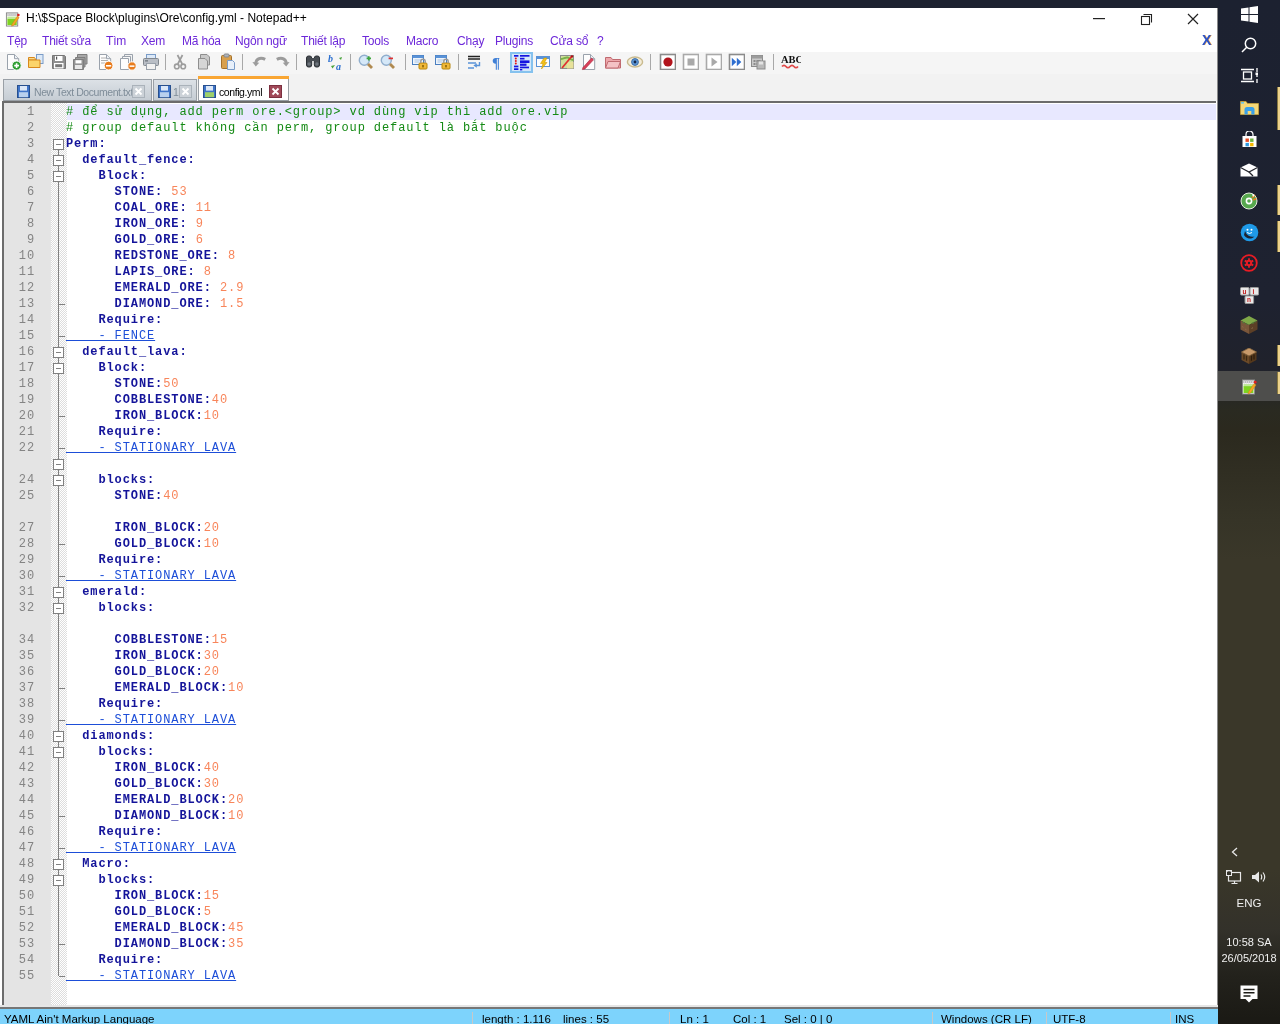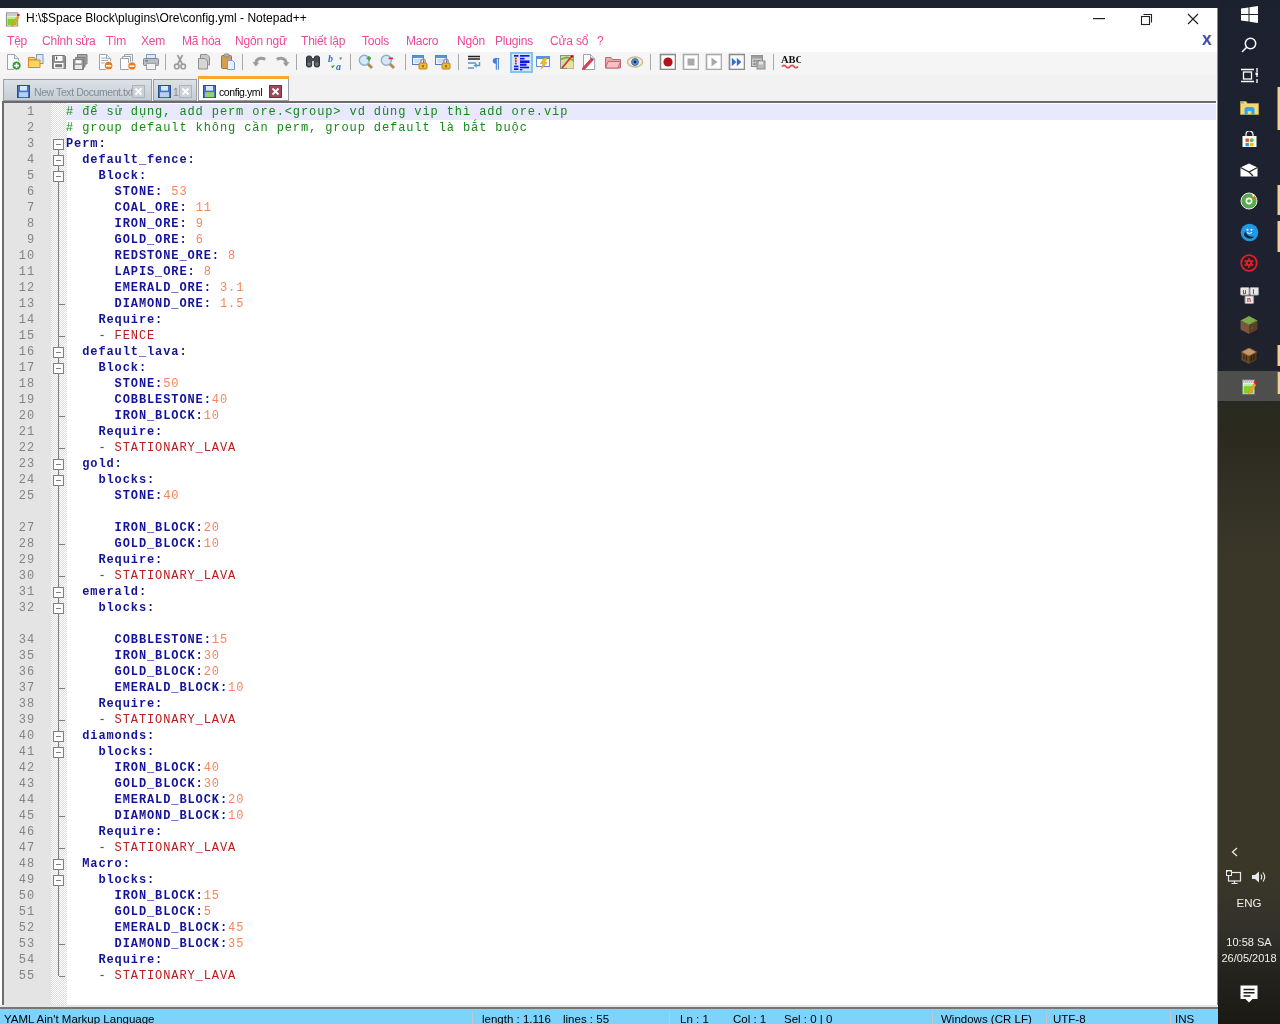--- a/index.html
+++ b/index.html
@@ -1,38 +1,38 @@
 <!DOCTYPE html>
 <html><head><meta charset="utf-8"><style>
 * { margin:0; padding:0; box-sizing:border-box; }
 html,body { width:1280px; height:1024px; overflow:hidden; background:#1d2230; }
 body { font-family:"Liberation Sans", sans-serif; position:relative; }
 #win { position:absolute; left:0; top:8px; width:1218px; height:1024px; background:#fff; border-right:1px solid #8a8a8a; }
 #title { position:absolute; left:0; top:0; width:100%; height:22px; background:#fff; }
 #title .tt { position:absolute; left:26px; top:3px; font-size:12px; color:#000; }
 #menu { position:absolute; left:0; top:22px; width:100%; height:22px; background:#fff; }
-.mi { position:absolute; top:4px; font-size:12px; color:#ec4899; letter-spacing:-0.2px; }
+.mi { position:absolute; top:4px; font-size:12px; color:#6d28d9; letter-spacing:-0.2px; }
 #toolbar { position:absolute; left:0; top:44px; width:100%; height:22px; background:#f5f5f5; }
 .ti { position:absolute; }
 #tabbar { position:absolute; left:0; top:66px; width:100%; height:27px; background:#f2f2f2; }
 .tab { position:absolute; top:71px; height:22px; background:linear-gradient(#dce1e6,#c6cdd4); border:1px solid #9aa0a6; box-sizing:border-box; }
 .tabt { position:absolute; top:78px; font-size:10.5px; letter-spacing:-0.42px; color:#7e8c98; }
 #editor { position:absolute; left:2px; top:93px; width:1214px; height:904px; background:#fff; border-top:2px solid #6c6c6c; border-left:2px solid #6c6c6c; }
 #nummargin { position:absolute; left:0; top:0; width:47px; height:100%; background:#e4e4e4; }
 #foldmargin { position:absolute; left:47px; top:0; width:16px; height:100%;
   background-image:linear-gradient(45deg,#ddd 25%,transparent 25%,transparent 75%,#ddd 75%),linear-gradient(45deg,#ddd 25%,transparent 25%,transparent 75%,#ddd 75%);
   background-size:2px 2px; background-position:0 0,1px 1px; background-color:#fff; }
 #curline { position:absolute; left:63px; top:1px; right:0; height:16px; background:#e8e8ff; }
 .el { position:absolute; left:0; width:100%; height:16px; line-height:16px; font-family:"Liberation Mono", monospace; font-size:12px; letter-spacing:0.9px; }
 .el .n { position:absolute; left:4px; width:31px; text-align:right; color:#848484; }
 .el .tx { position:absolute; left:66px; white-space:pre; }
 .k { color:#14149a; font-weight:bold; }
 .v { color:#f8855a; }
 .c { color:#148a14; }
-.t { color:#b91c1c; }
+.t { color:#1d4ed8;text-decoration:underline; }
 .fbox { position:absolute; left:53px; width:11px; height:11px; background:#fff; border:1px solid #808080; }
 .fbox:after { content:""; position:absolute; left:2px; top:4px; width:5px; height:1px; background:#808080; }
 #status { position:absolute; left:0; top:1001px; width:1218px; height:23px; background:#7dd3fc; }
 .st { position:absolute; top:4px; font-size:11.5px; color:#000; }
 #taskbar { position:absolute; left:1218px; top:0; width:62px; height:1024px;
   background:linear-gradient(180deg,#1c2130 0px,#1e2230 300px,#20222b 370px,#2a2a21 410px,#2b291e 430px,#363427 520px,#3a3729 560px,#3a3729 870px,#33312a 930px,#23221c 975px,#1a1914 1024px); }
 .tbt { position:absolute; left:1218px; width:62px; text-align:center; color:#f0f0f0; font-size:11px; will-change:transform; }
 </style></head>
 <body>
 <div id="win">
@@ -52,29 +52,29 @@
     <svg style="position:absolute;left:1140px;top:5px" width="13" height="13" viewBox="0 0 13 13">
         <path d="M3.5 1.5h8v8" fill="none" stroke="#222" stroke-width="1.1"></path>
         <rect x="1.5" y="3.5" width="8" height="8" fill="#fff" stroke="#222" stroke-width="1.1"></rect>
       </svg>
     <svg style="position:absolute;left:1187px;top:5px" width="12" height="12" viewBox="0 0 12 12">
         <path d="M1 1l10 10M11 1L1 11" stroke="#222" stroke-width="1.2"></path>
       </svg>
   </div>
   <div id="menu">
       <span class="mi" style="left:7px">Tệp</span>
-<span class="mi" style="left:42px">Chỉnh sửa</span>
+<span class="mi" style="left:42px">Thiết sửa</span>
 <span class="mi" style="left:106px">Tìm</span>
 <span class="mi" style="left:141px">Xem</span>
 <span class="mi" style="left:182px">Mã hóa</span>
 <span class="mi" style="left:235px">Ngôn ngữ</span>
 <span class="mi" style="left:301px">Thiết lập</span>
 <span class="mi" style="left:362px">Tools</span>
 <span class="mi" style="left:406px">Macro</span>
-<span class="mi" style="left:457px">Ngôn</span>
+<span class="mi" style="left:457px">Chạy</span>
 <span class="mi" style="left:495px">Plugins</span>
 <span class="mi" style="left:550px">Cửa sổ</span>
 <span class="mi" style="left:597px">?</span>
     <span style="position:absolute;left:1202px;top:2px;font-size:14px;font-weight:bold;color:#2a52c8;text-shadow:0.8px 0 0 #e8a048">X</span>
   </div>
   <div id="toolbar"></div>
   <div id="tabbar"></div>
   <svg class="ti" style="left:4px;top:45px" width="18" height="18" viewBox="0 0 18 18">
       <path d="M3.5 1.5h7l4.2 4.2V16.5h-11.2z" fill="#fdfdfd" stroke="#9aa2ac"></path>
       <path d="M10.5 1.7v4h4" fill="#eef2f7" stroke="#9aa2ac"></path>
@@ -348,21 +348,21 @@
 <div class="el" style="top:240px">
         <span class="n">10</span>
         <span class="tx"><span class="k">      REDSTONE_ORE:</span><span class="v"> 8</span></span>
       </div>
 <div class="el" style="top:256px">
         <span class="n">11</span>
         <span class="tx"><span class="k">      LAPIS_ORE:</span><span class="v"> 8</span></span>
       </div>
 <div class="el" style="top:272px">
         <span class="n">12</span>
-        <span class="tx"><span class="k">      EMERALD_ORE:</span><span class="v"> 3.1</span></span>
+        <span class="tx"><span class="k">      EMERALD_ORE:</span><span class="v"> 2.9</span></span>
       </div>
 <div class="el" style="top:288px">
         <span class="n">13</span>
         <span class="tx"><span class="k">      DIAMOND_ORE:</span><span class="v"> 1.5</span></span>
       </div>
 <div class="el" style="top:304px">
         <span class="n">14</span>
         <span class="tx"><span class="k">    Require:</span></span>
       </div>
 <div class="el" style="top:320px">
@@ -389,24 +389,20 @@
         <span class="n">20</span>
         <span class="tx"><span class="k">      IRON_BLOCK:</span><span class="v">10</span></span>
       </div>
 <div class="el" style="top:416px">
         <span class="n">21</span>
         <span class="tx"><span class="k">    Require:</span></span>
       </div>
 <div class="el" style="top:432px">
         <span class="n">22</span>
         <span class="tx"><span class="t">    - STATIONARY_LAVA</span></span>
-      </div>
-<div class="el" style="top:448px">
-        <span class="n">23</span>
-        <span class="tx"><span class="k">  gold:</span></span>
       </div>
 <div class="el" style="top:464px">
         <span class="n">24</span>
         <span class="tx"><span class="k">    blocks:</span></span>
       </div>
 <div class="el" style="top:480px">
         <span class="n">25</span>
         <span class="tx"><span class="k">      STONE:</span><span class="v">40</span></span>
       </div>
 <div class="el" style="top:512px">

